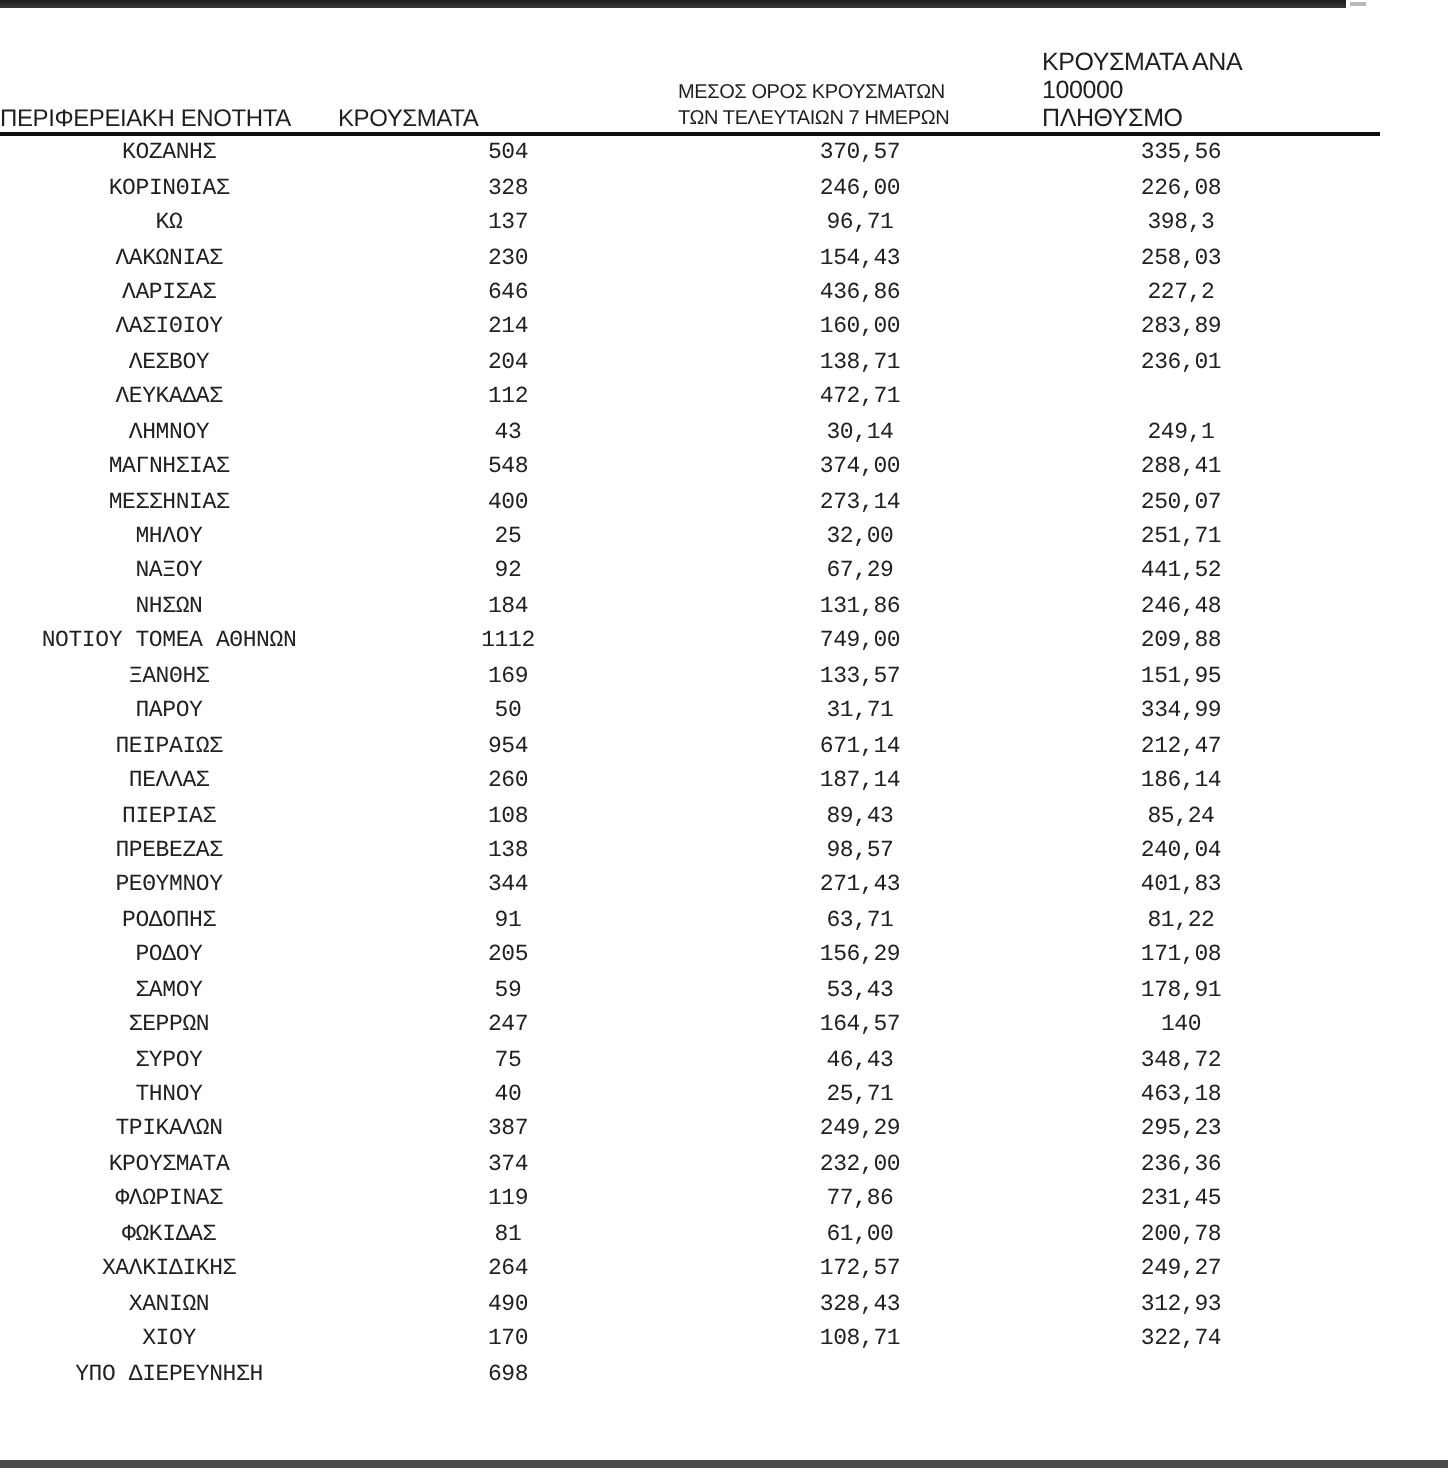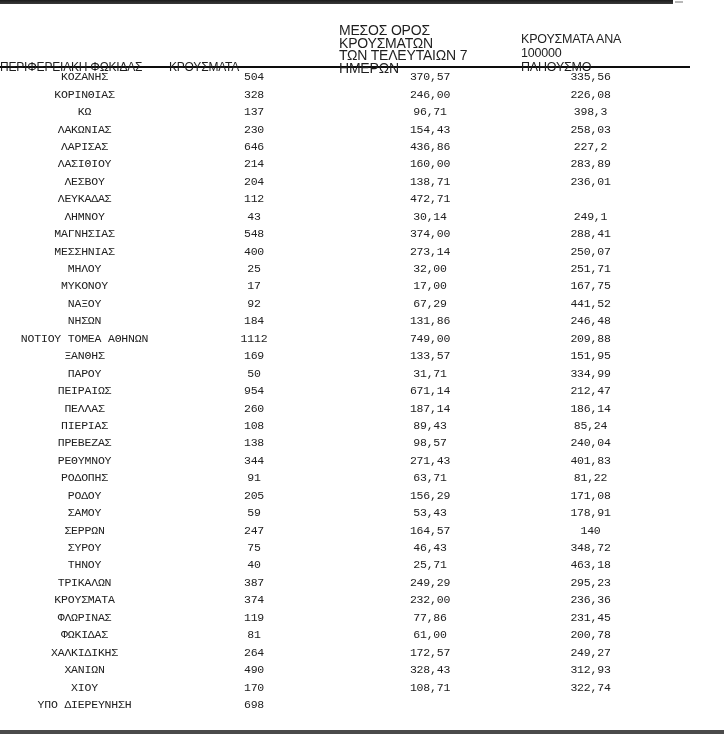--- a/index.html
+++ b/index.html
@@ -26,21 +26,21 @@
   .thead {
     display: grid;
     grid-template-columns: 169px 170px 182px 169px;
     align-items: end;
     border-bottom: 2px solid #0d0d0d;
     padding-bottom: 3px;
     height: 39px;
   }
   .th { text-align: left; letter-spacing: -0.2px; }
   .th.c1, .th.c2 { font-size: 12px; line-height: 13px; }
-  .th.c3 { font-size: 14px; line-height: 12.5px; }
+  .th.c3 { font-size: 10px; line-height: 12.5px; }
   .th.c4 { font-size: 12.5px; line-height: 14px; padding-right: 30px; }
 
   .tbody { width: 690px; }
   .row {
     display: grid;
     grid-template-columns: 169px 170px 182px 169px;
     height: 17.45px;
     align-items: center;
     font-family: Liberation Mono, monospace;
   }
@@ -63,21 +63,21 @@
 <body>
 
 <div class="page">
 
   <div class="top-rule"></div>
   <div class="top-rule-tick"></div>
 
   <div class="cases-table">
 
     <div class="thead">
-      <div class="th c1">ΠΕΡΙΦΕΡΕΙΑΚΗ ΦΩΚΙΔΑΣ</div>
+      <div class="th c1">ΠΕΡΙΦΕΡΕΙΑΚΗ ΕΝΟΤΗΤΑ</div>
       <div class="th c2">ΚΡΟΥΣΜΑΤΑ</div>
       <div class="th c3">
         <div>ΜΕΣΟΣ ΟΡΟΣ ΚΡΟΥΣΜΑΤΩΝ</div>
         <div>ΤΩΝ ΤΕΛΕΥΤΑΙΩΝ 7 ΗΜΕΡΩΝ</div>
       </div>
       <div class="th c4">
         <div>ΚΡΟΥΣΜΑΤΑ ΑΝΑ 100000</div>
         <div>ΠΛΗΘΥΣΜΟ</div>
       </div>
     </div>
@@ -148,26 +148,20 @@
           <div class="cell">273,14</div>
           <div class="cell">250,07</div>
         </div>
         <div class="row">
           <div class="cell">ΜΗΛΟΥ</div>
           <div class="cell">25</div>
           <div class="cell">32,00</div>
           <div class="cell">251,71</div>
         </div>
         <div class="row">
-          <div class="cell">ΜΥΚΟΝΟΥ</div>
-          <div class="cell">17</div>
-          <div class="cell">17,00</div>
-          <div class="cell">167,75</div>
-        </div>
-        <div class="row">
           <div class="cell">ΝΑΞΟΥ</div>
           <div class="cell">92</div>
           <div class="cell">67,29</div>
           <div class="cell">441,52</div>
         </div>
         <div class="row">
           <div class="cell">ΝΗΣΩΝ</div>
           <div class="cell">184</div>
           <div class="cell">131,86</div>
           <div class="cell">246,48</div>

